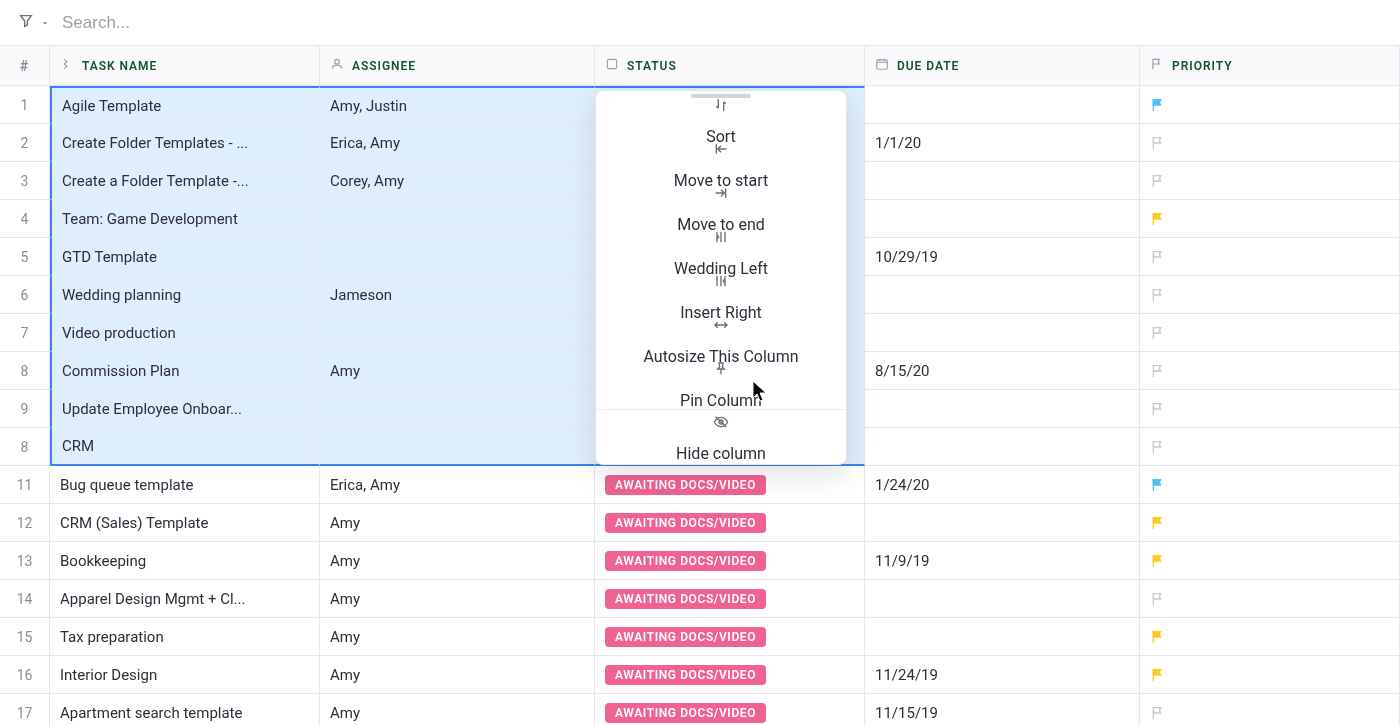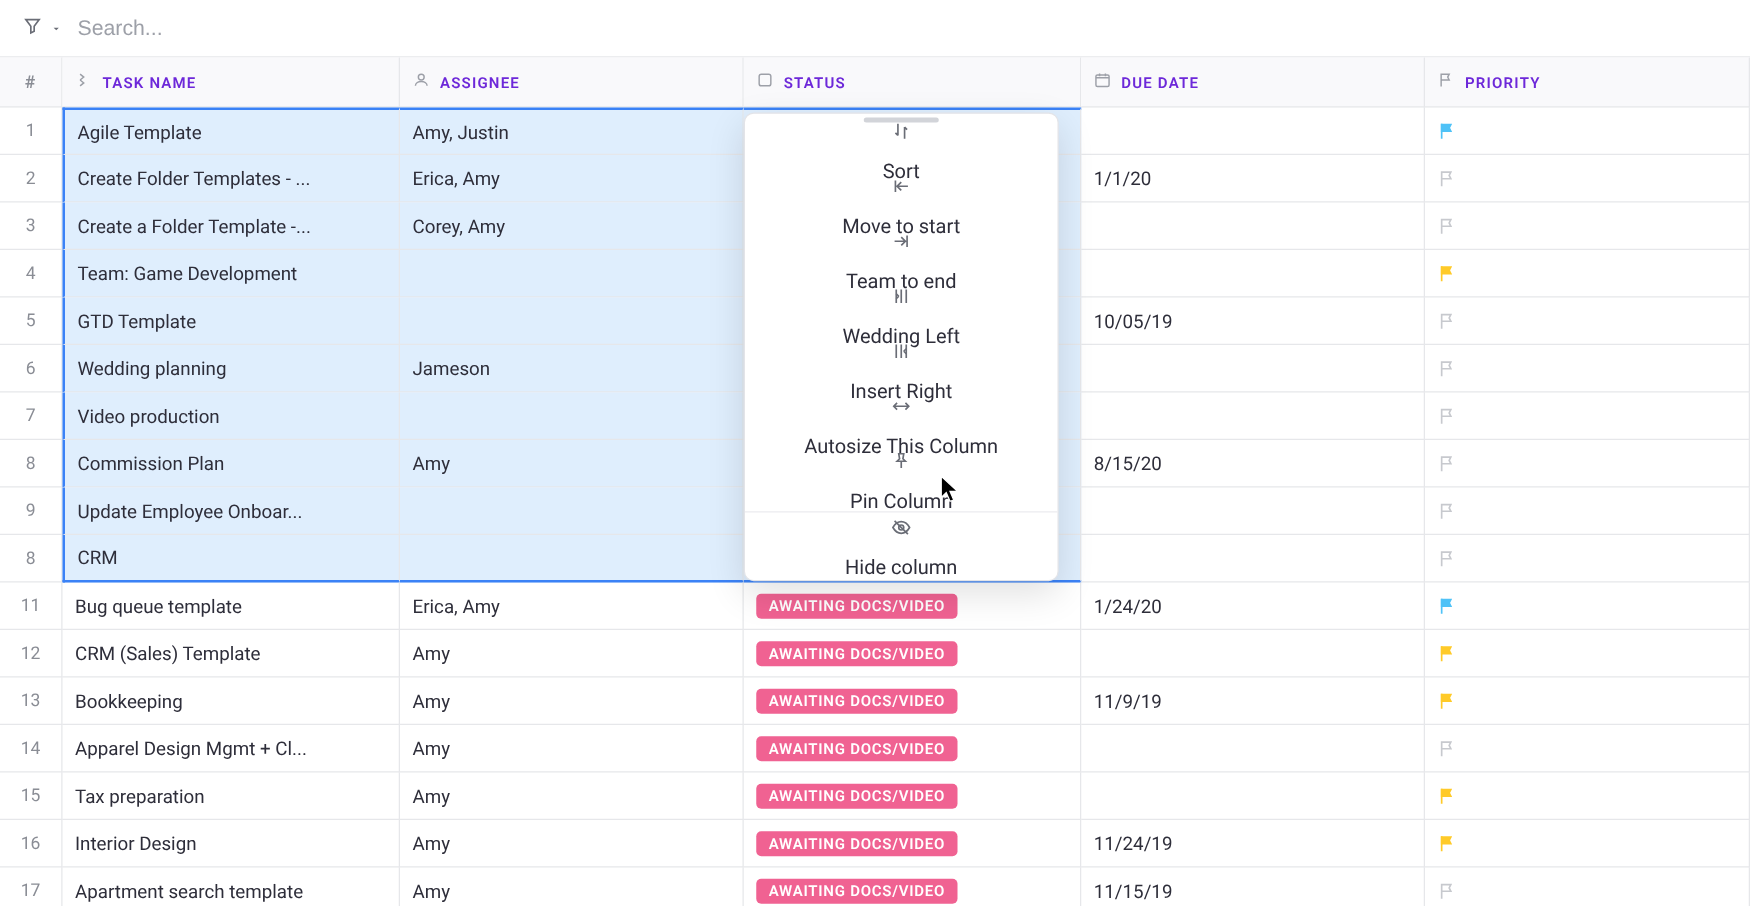--- a/index.html
+++ b/index.html
@@ -50,21 +50,21 @@
     display: flex;
     align-items: center;
     height: 38px;
     padding: 0 10px;
     overflow: hidden;
     white-space: nowrap;
   }
   .header-cell {
     height: 40px !important;
     background: #f9f9fb;
-    color: #6d28d9;
+    color: #14532d;
     font-size: 12px;
     font-weight: 600;
     letter-spacing: .08em;
     text-transform: uppercase;
   }
   .header-cell .icon { margin-right: 8px; }
 
   .num-cell { justify-content: center; color: #8a8d95; font-size: 14px; }
 
   .row-sel { background: #dfeefd; }
@@ -257,21 +257,21 @@
         <svg width="16" height="16" viewBox="0 0 24 24" fill="#ffca28" stroke="#ffca28" stroke-width="2">
           <path d="M5 3v18" fill="none"></path>
           <path d="M5 4h11l-2 4 2 4H5z"></path>
         </svg>
       </span>
     </div>
     <div class="num-cell">5</div>
     <div class="ellipsis row-sel   sel-left">GTD Template</div>
     <div class="row-sel  "></div>
     <div class="row-sel  "></div>
-    <div>10/05/19</div>
+    <div>10/29/19</div>
     <div>
       <span class="flag">
         <svg width="16" height="16" viewBox="0 0 24 24" fill="none" stroke="#c7c9ce" stroke-width="2">
           <path d="M5 3v18M5 4h11l-2 4 2 4H5"></path>
         </svg>
       </span>
     </div>
     <div class="num-cell">6</div>
     <div class="ellipsis row-sel   sel-left">Wedding planning</div>
     <div class="row-sel  ">Jameson</div>
@@ -453,21 +453,21 @@
         </svg>
     </span>
     <span>Move to start</span>
   </div>
   <div class="menu-item">
     <span class="mi-icon">
       <svg width="16" height="16" viewBox="0 0 24 24" fill="none" stroke="currentColor" stroke-width="2">
           <path d="M19 5v14M4 12h12M12 7l5 5-5 5"></path>
         </svg>
     </span>
-    <span>Team to end</span>
+    <span>Move to end</span>
   </div>
   <div class="menu-item">
     <span class="mi-icon">
       <svg width="16" height="16" viewBox="0 0 24 24" fill="none" stroke="currentColor" stroke-width="2">
           <path d="M6 4v16M12 4v16M18 4v16" stroke-dasharray="0,0"></path>
           <path d="M9 12l-3-3m0 6l3-3"></path>
         </svg>
     </span>
     <span>Wedding Left</span>
   </div>

